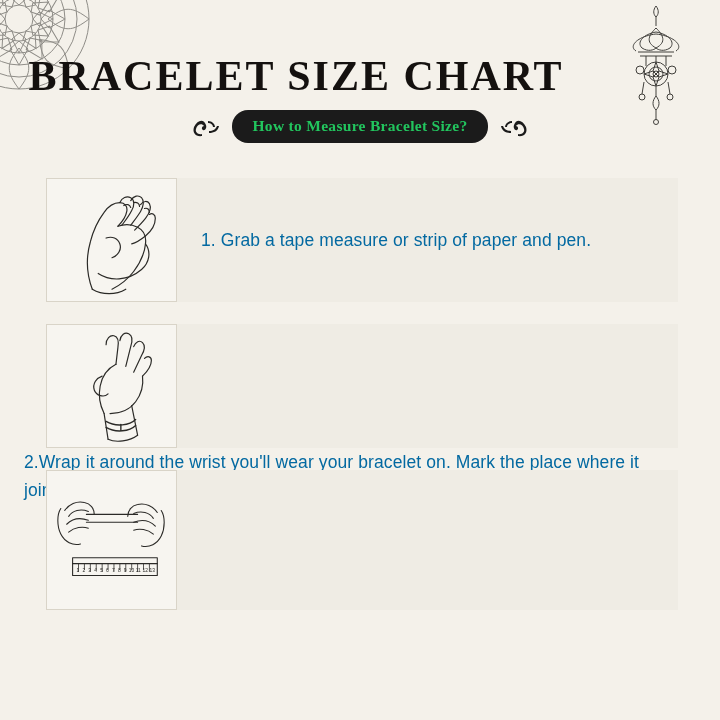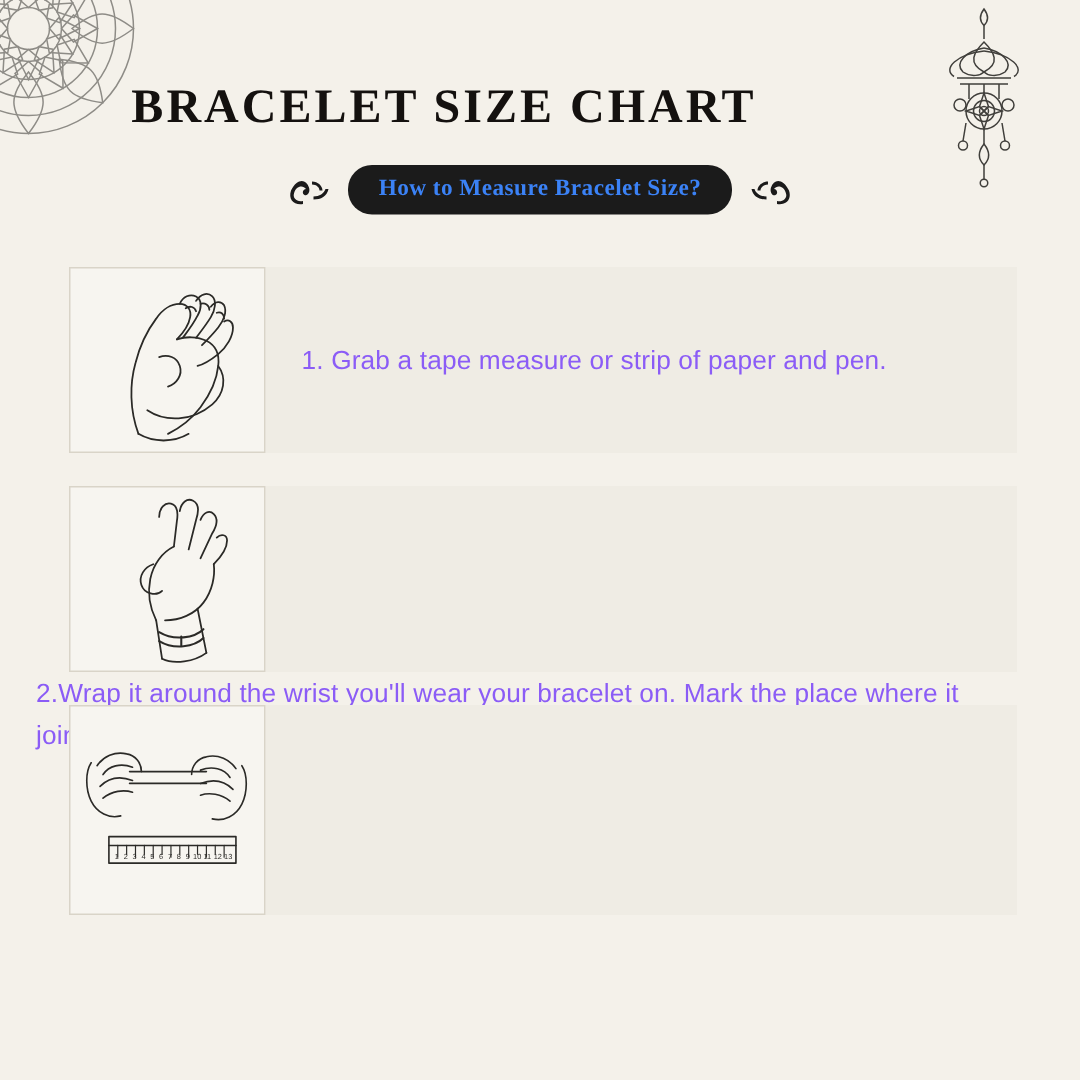--- a/index.html
+++ b/index.html
@@ -46,21 +46,21 @@
   }
 
   
   .title {
     position: absolute;
     top: 52px;
     left: 0;
     width: 592px;
     text-align: center;
     font-family: "Liberation Serif", serif;
-    font-size: 32px;
+    font-size: 42px;
     font-weight: bold;
     letter-spacing: 2.0px;
     color: #14110f;
   }
 
   
   .subtitle-row {
     position: absolute;
     top: 110px;
     left: 0;
@@ -70,21 +70,21 @@
     justify-content: center;
     gap: 10px;
   }
   .flourish {
     width: 30px;
     height: 24px;
     flex: 0 0 auto;
   }
   .pill {
     background: #1b1b1b;
-    color: #3b82f6;
+    color: #22c55e;
     border-radius: 16px;
     padding: 7px 20px 8px 20px;
     font-family: "Liberation Serif", serif;
     font-size: 15.5px;
     font-weight: bold;
     letter-spacing: 0.3px;
     white-space: nowrap;
   }
 
   
@@ -121,21 +121,21 @@
     justify-content: center;
   }
   .step-text {
     position: relative;
     flex: 1 1 auto;
     padding: 0 40px 0 24px;
     display: flex;
     align-items: center;
     font-size: 17.5px;
     line-height: 1.62;
-    color: #8b5cf6;
+    color: #0369a1;
     letter-spacing: 0.1px;
   }
 
   .step-1 { height: 124px; }
   .step-2 { height: 124px; flex-direction: column; }
   .step-3 { height: 140px; }
 
   .step-1 .thumb { height: 124px; }
   .step-2 .thumb { height: 124px; }
   .step-3 .thumb { height: 140px; }

